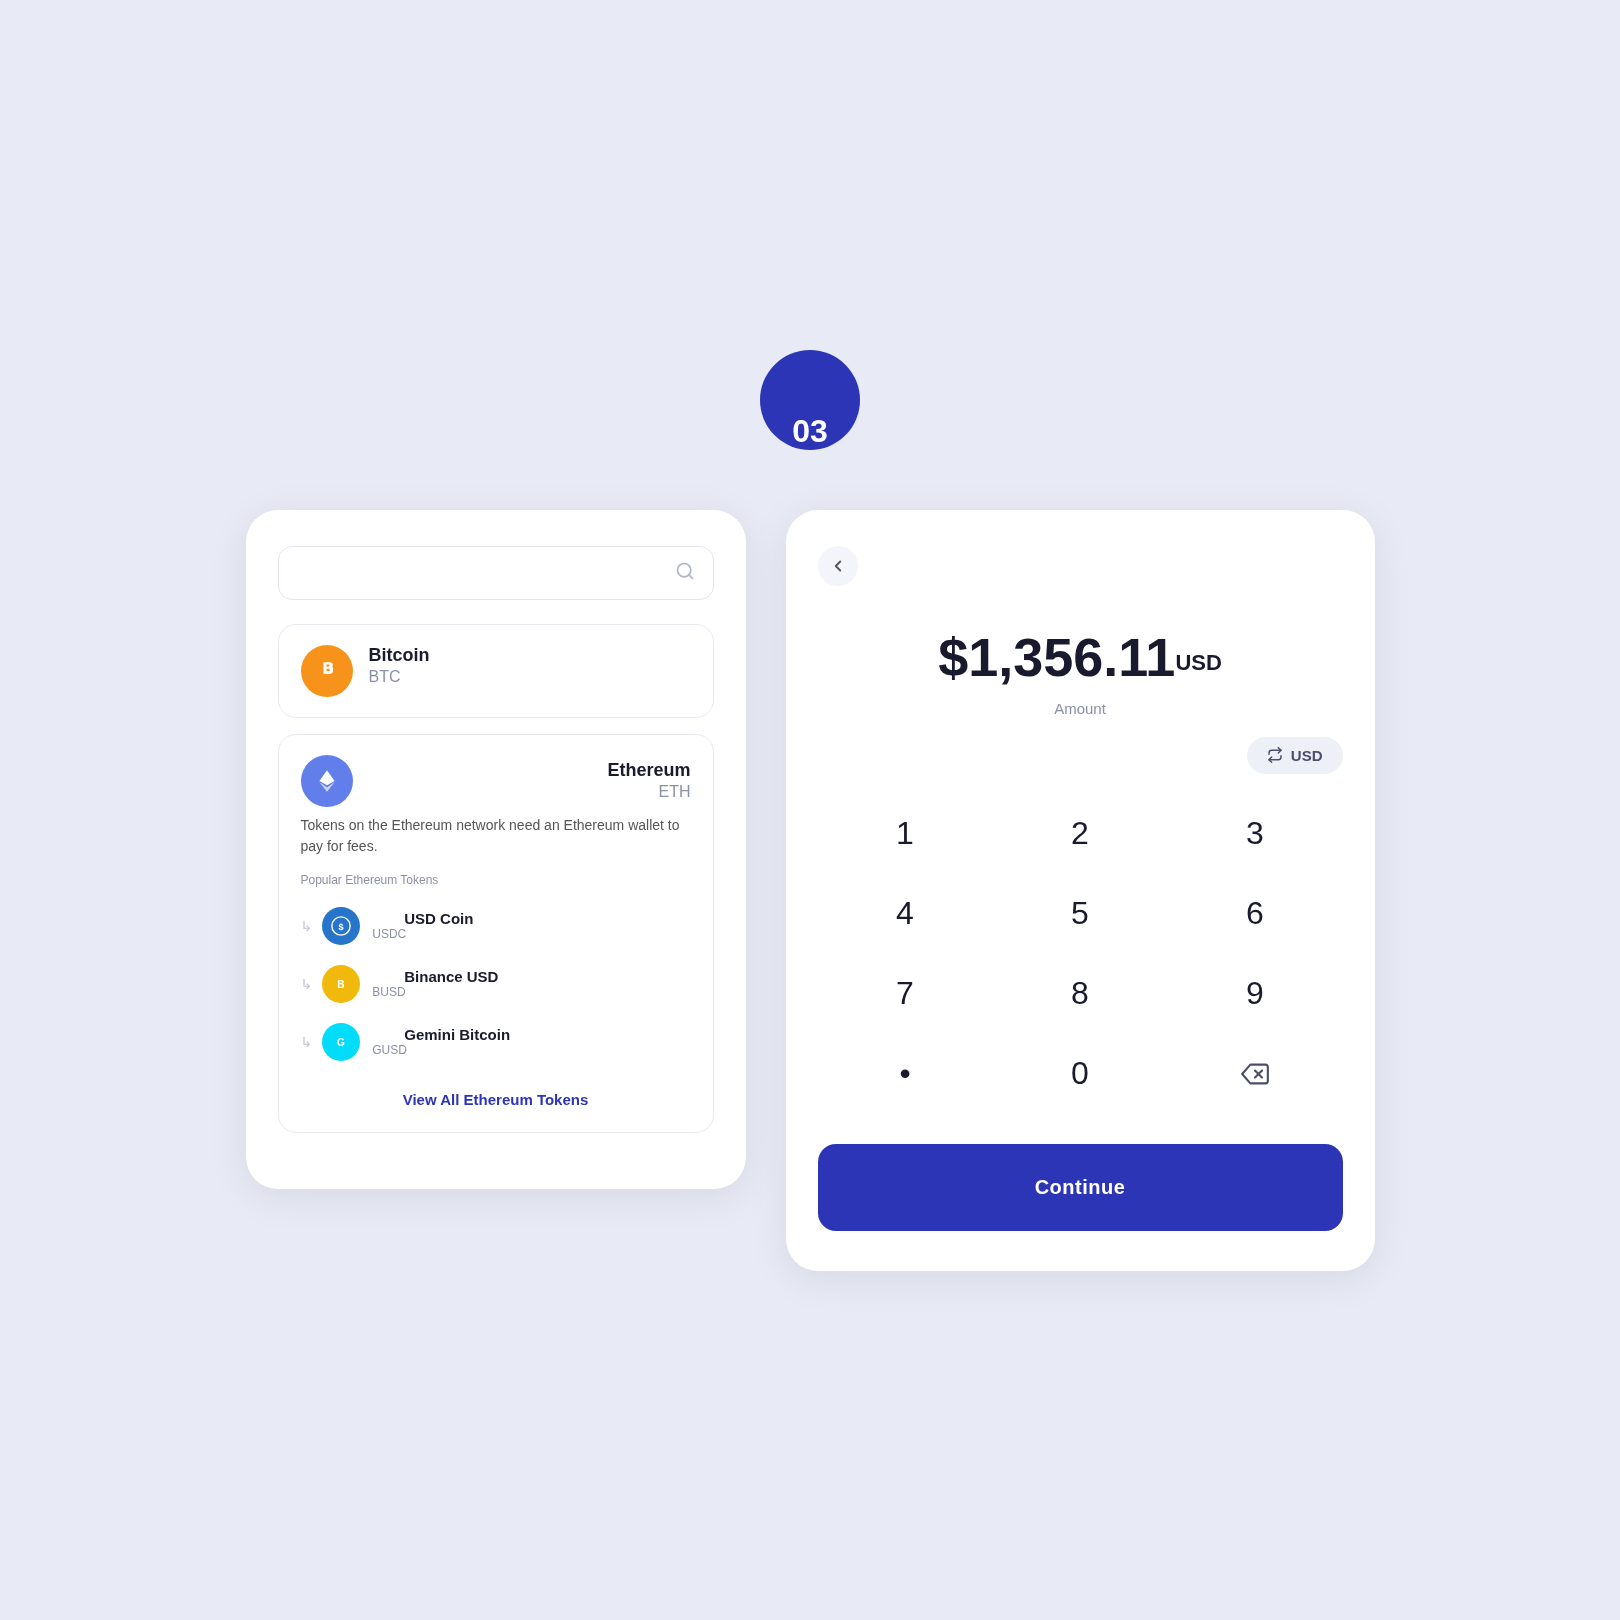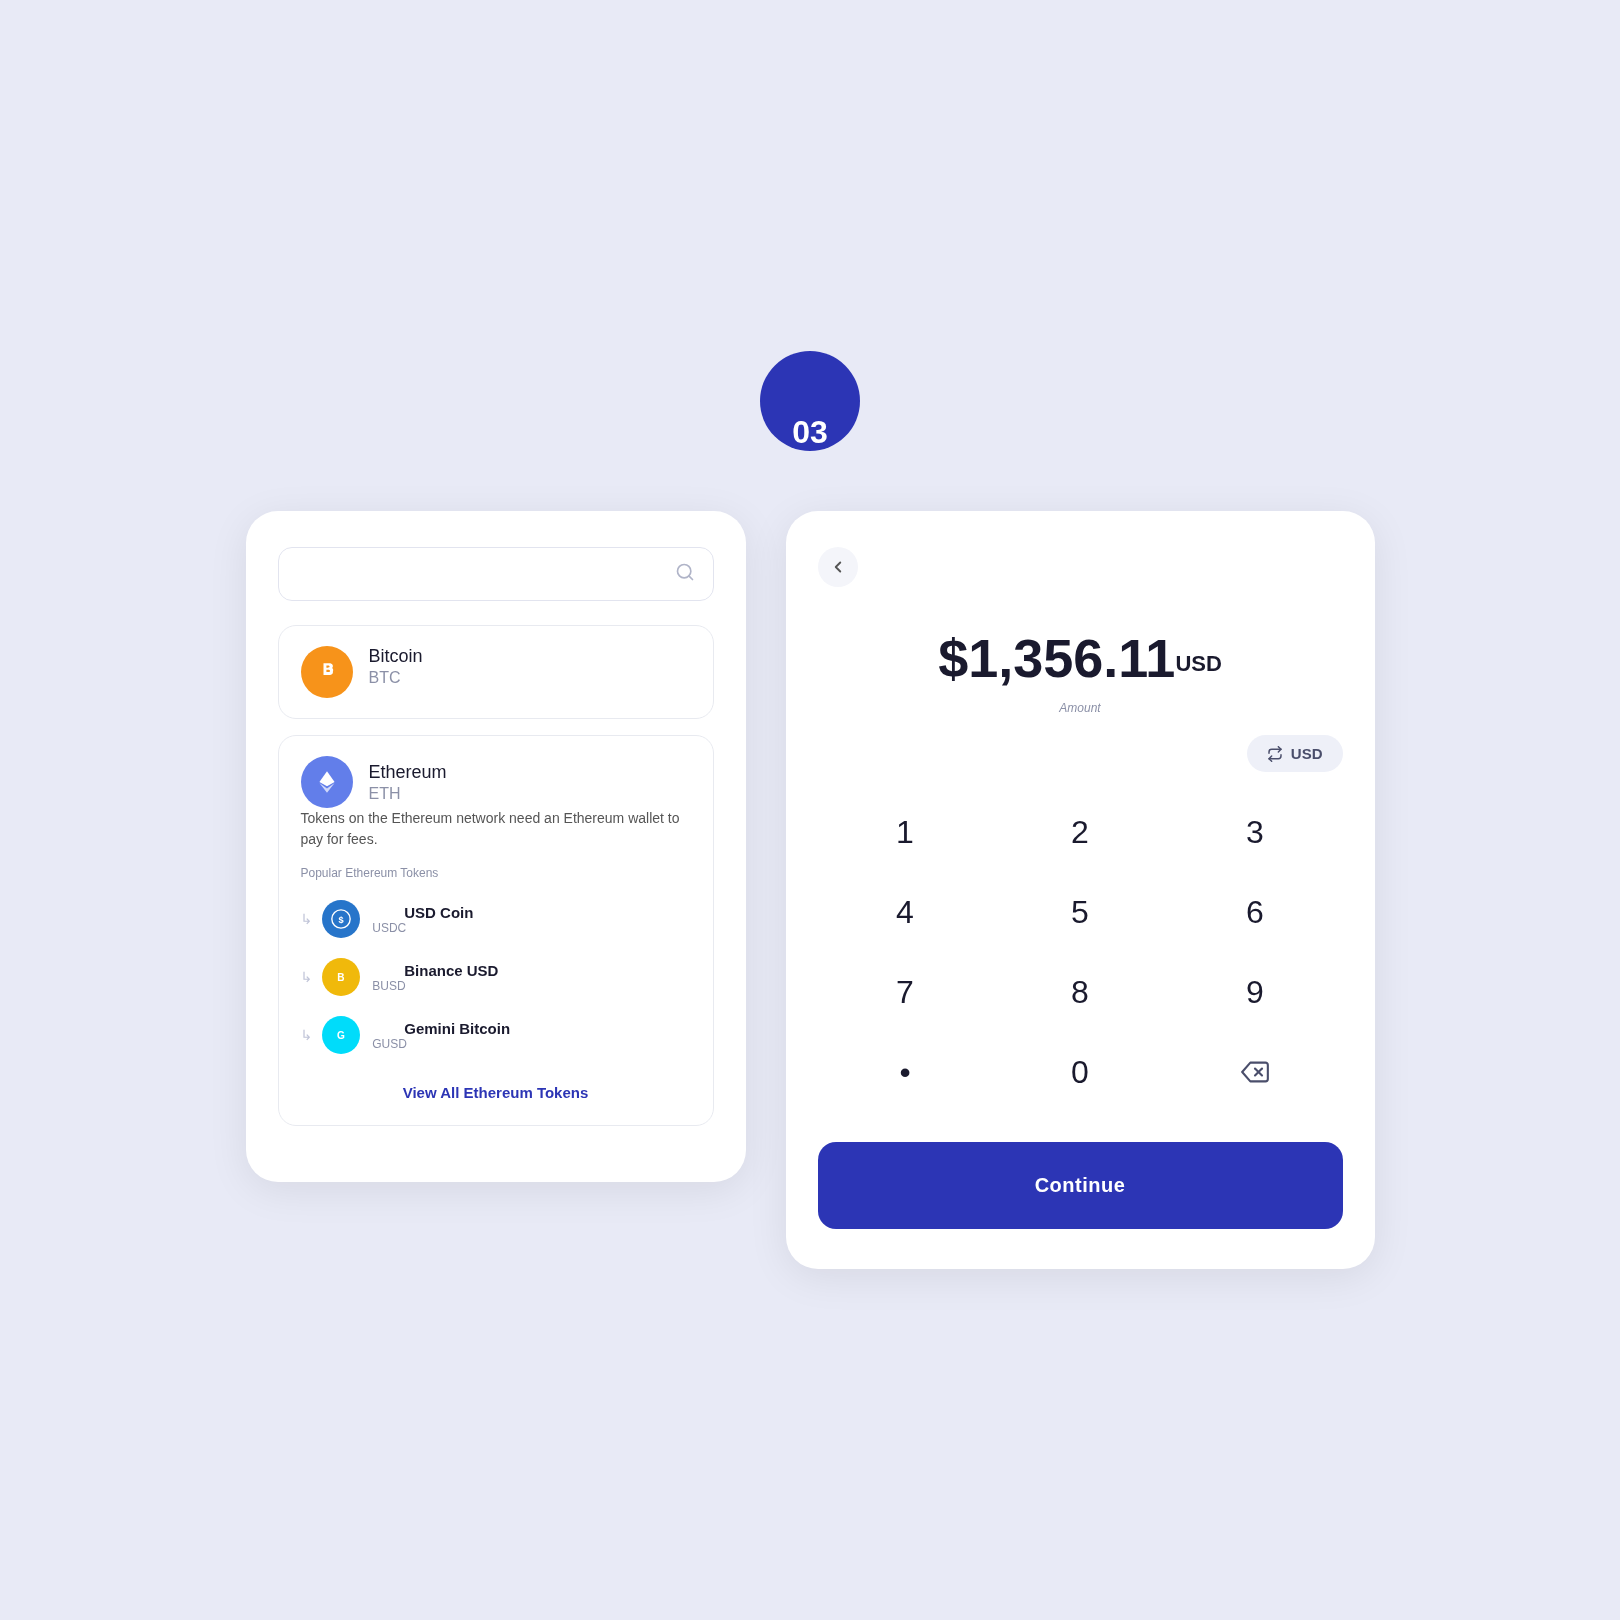--- a/index.html
+++ b/index.html
@@ -133,21 +133,21 @@
     .btc-logo { background: #f7931a; }
     .eth-logo { background: #627eea; }
     .usdc-logo { background: #2775ca; }
     .busd-logo { background: #f0b90b; }
     .gusd-logo { background: #00dcfa; }
 
     .crypto-info { flex: 1; }
 
     .crypto-name {
       font-size: 18px;
-      font-weight: 400;
+      font-weight: 700;
       color: #1a1a2e;
       margin-bottom: 2px;
     }
 
     .crypto-symbol {
       font-size: 16px;
       color: #8b90a7;
     }
 
     .eth-description {
@@ -214,24 +214,23 @@
       width: 589px;
       padding: 36px 32px 40px;
     }
 
     .amount-section {
       text-align: center;
       margin: 40px 0 20px;
     }
 
     .amount-label {
-      font-size: 12px;
+      font-size: 15px;
       color: #8b90a7;
       margin-top: 12px;
-      font-style: italic;
     }
 
     .currency-toggle {
       display: flex;
       justify-content: flex-end;
       margin-bottom: 20px;
     }
 
     .currency-btn {
       display: flex;
@@ -314,21 +313,21 @@
         </svg>
       </div>
       <div class="crypto-info">
         <div class="crypto-name">Bitcoin</div>
         <div class="crypto-symbol">BTC</div>
       </div>
     </div>
 
     <div class="crypto-card expanded">
       <div style="width:100%">
-        <div style="display:flex; align-items:center; margin-bottom:0;">
+        <div style="display:flex; align-items:center; margin-bottom:8px;text-align:right;">
           <div class="crypto-logo eth-logo">
             <svg width="26" height="26" viewBox="0 0 24 24" fill="white">
               <polygon points="12,2 5,12 12,16 19,12"></polygon>
               <polygon points="12,18 5,13 12,22 19,13" opacity="0.7"></polygon>
             </svg>
           </div>
           <div class="crypto-info">
             <div class="crypto-name">Ethereum</div>
             <div class="crypto-symbol">ETH</div>
           </div>

